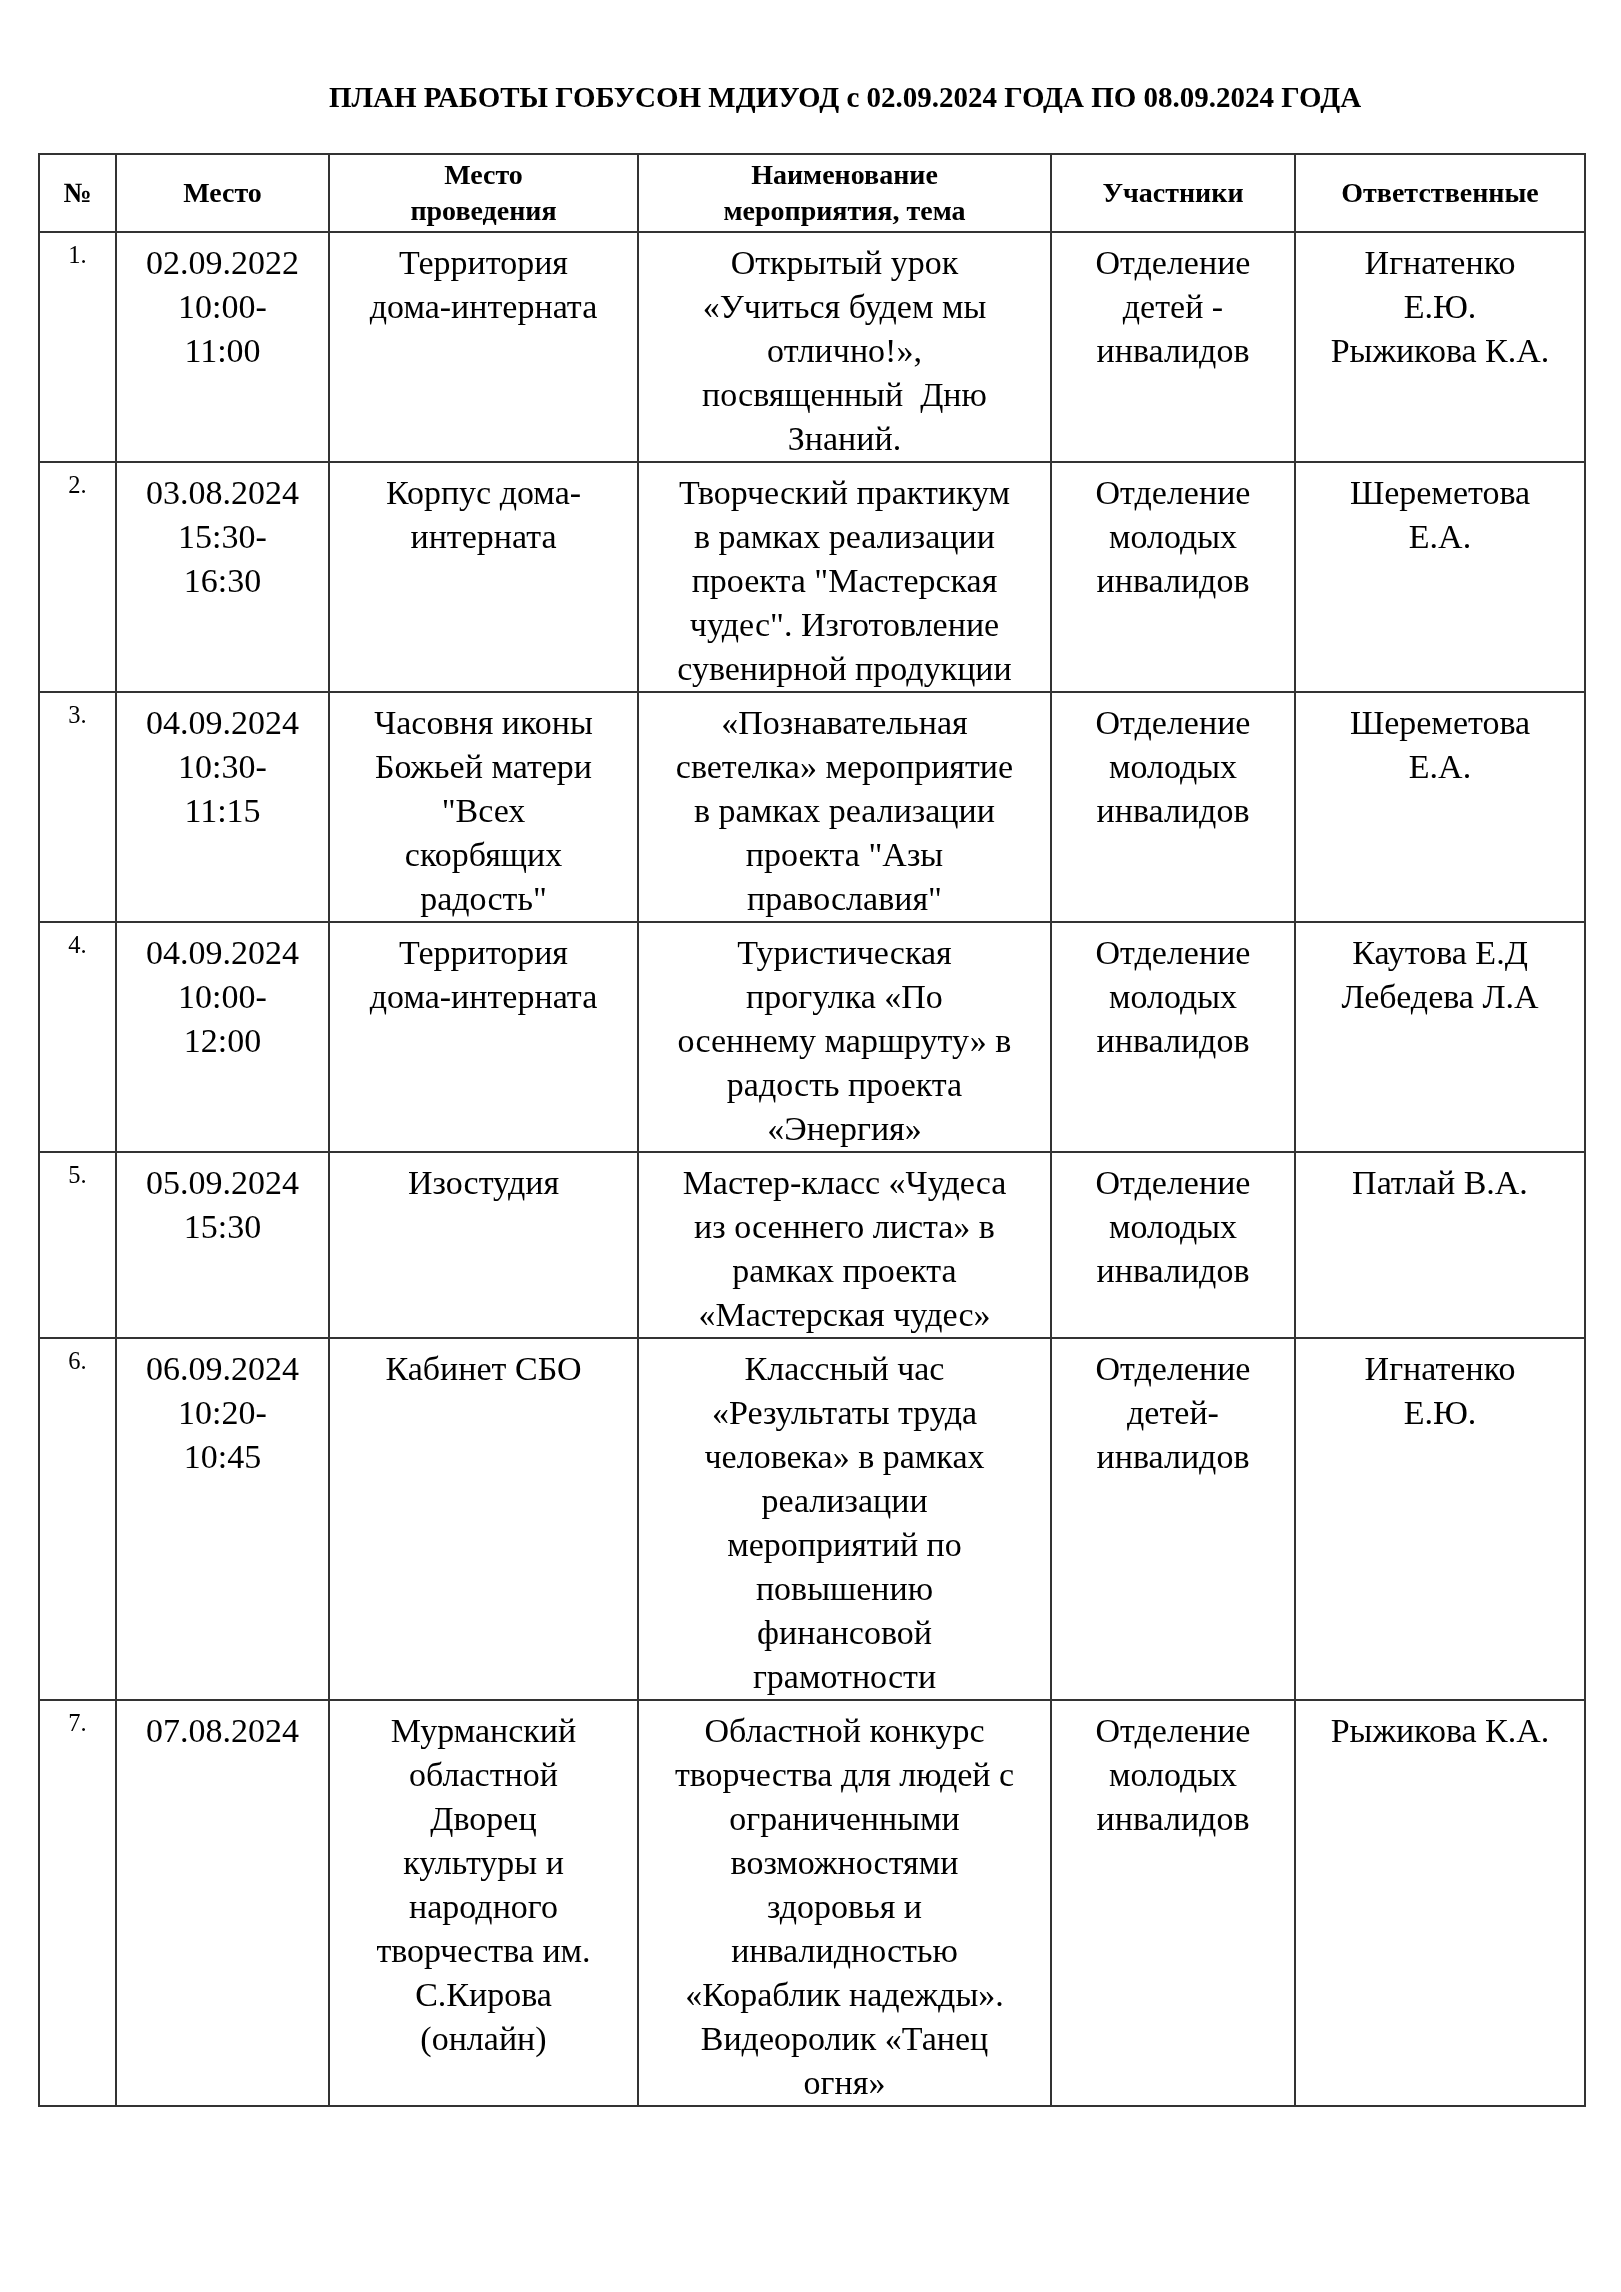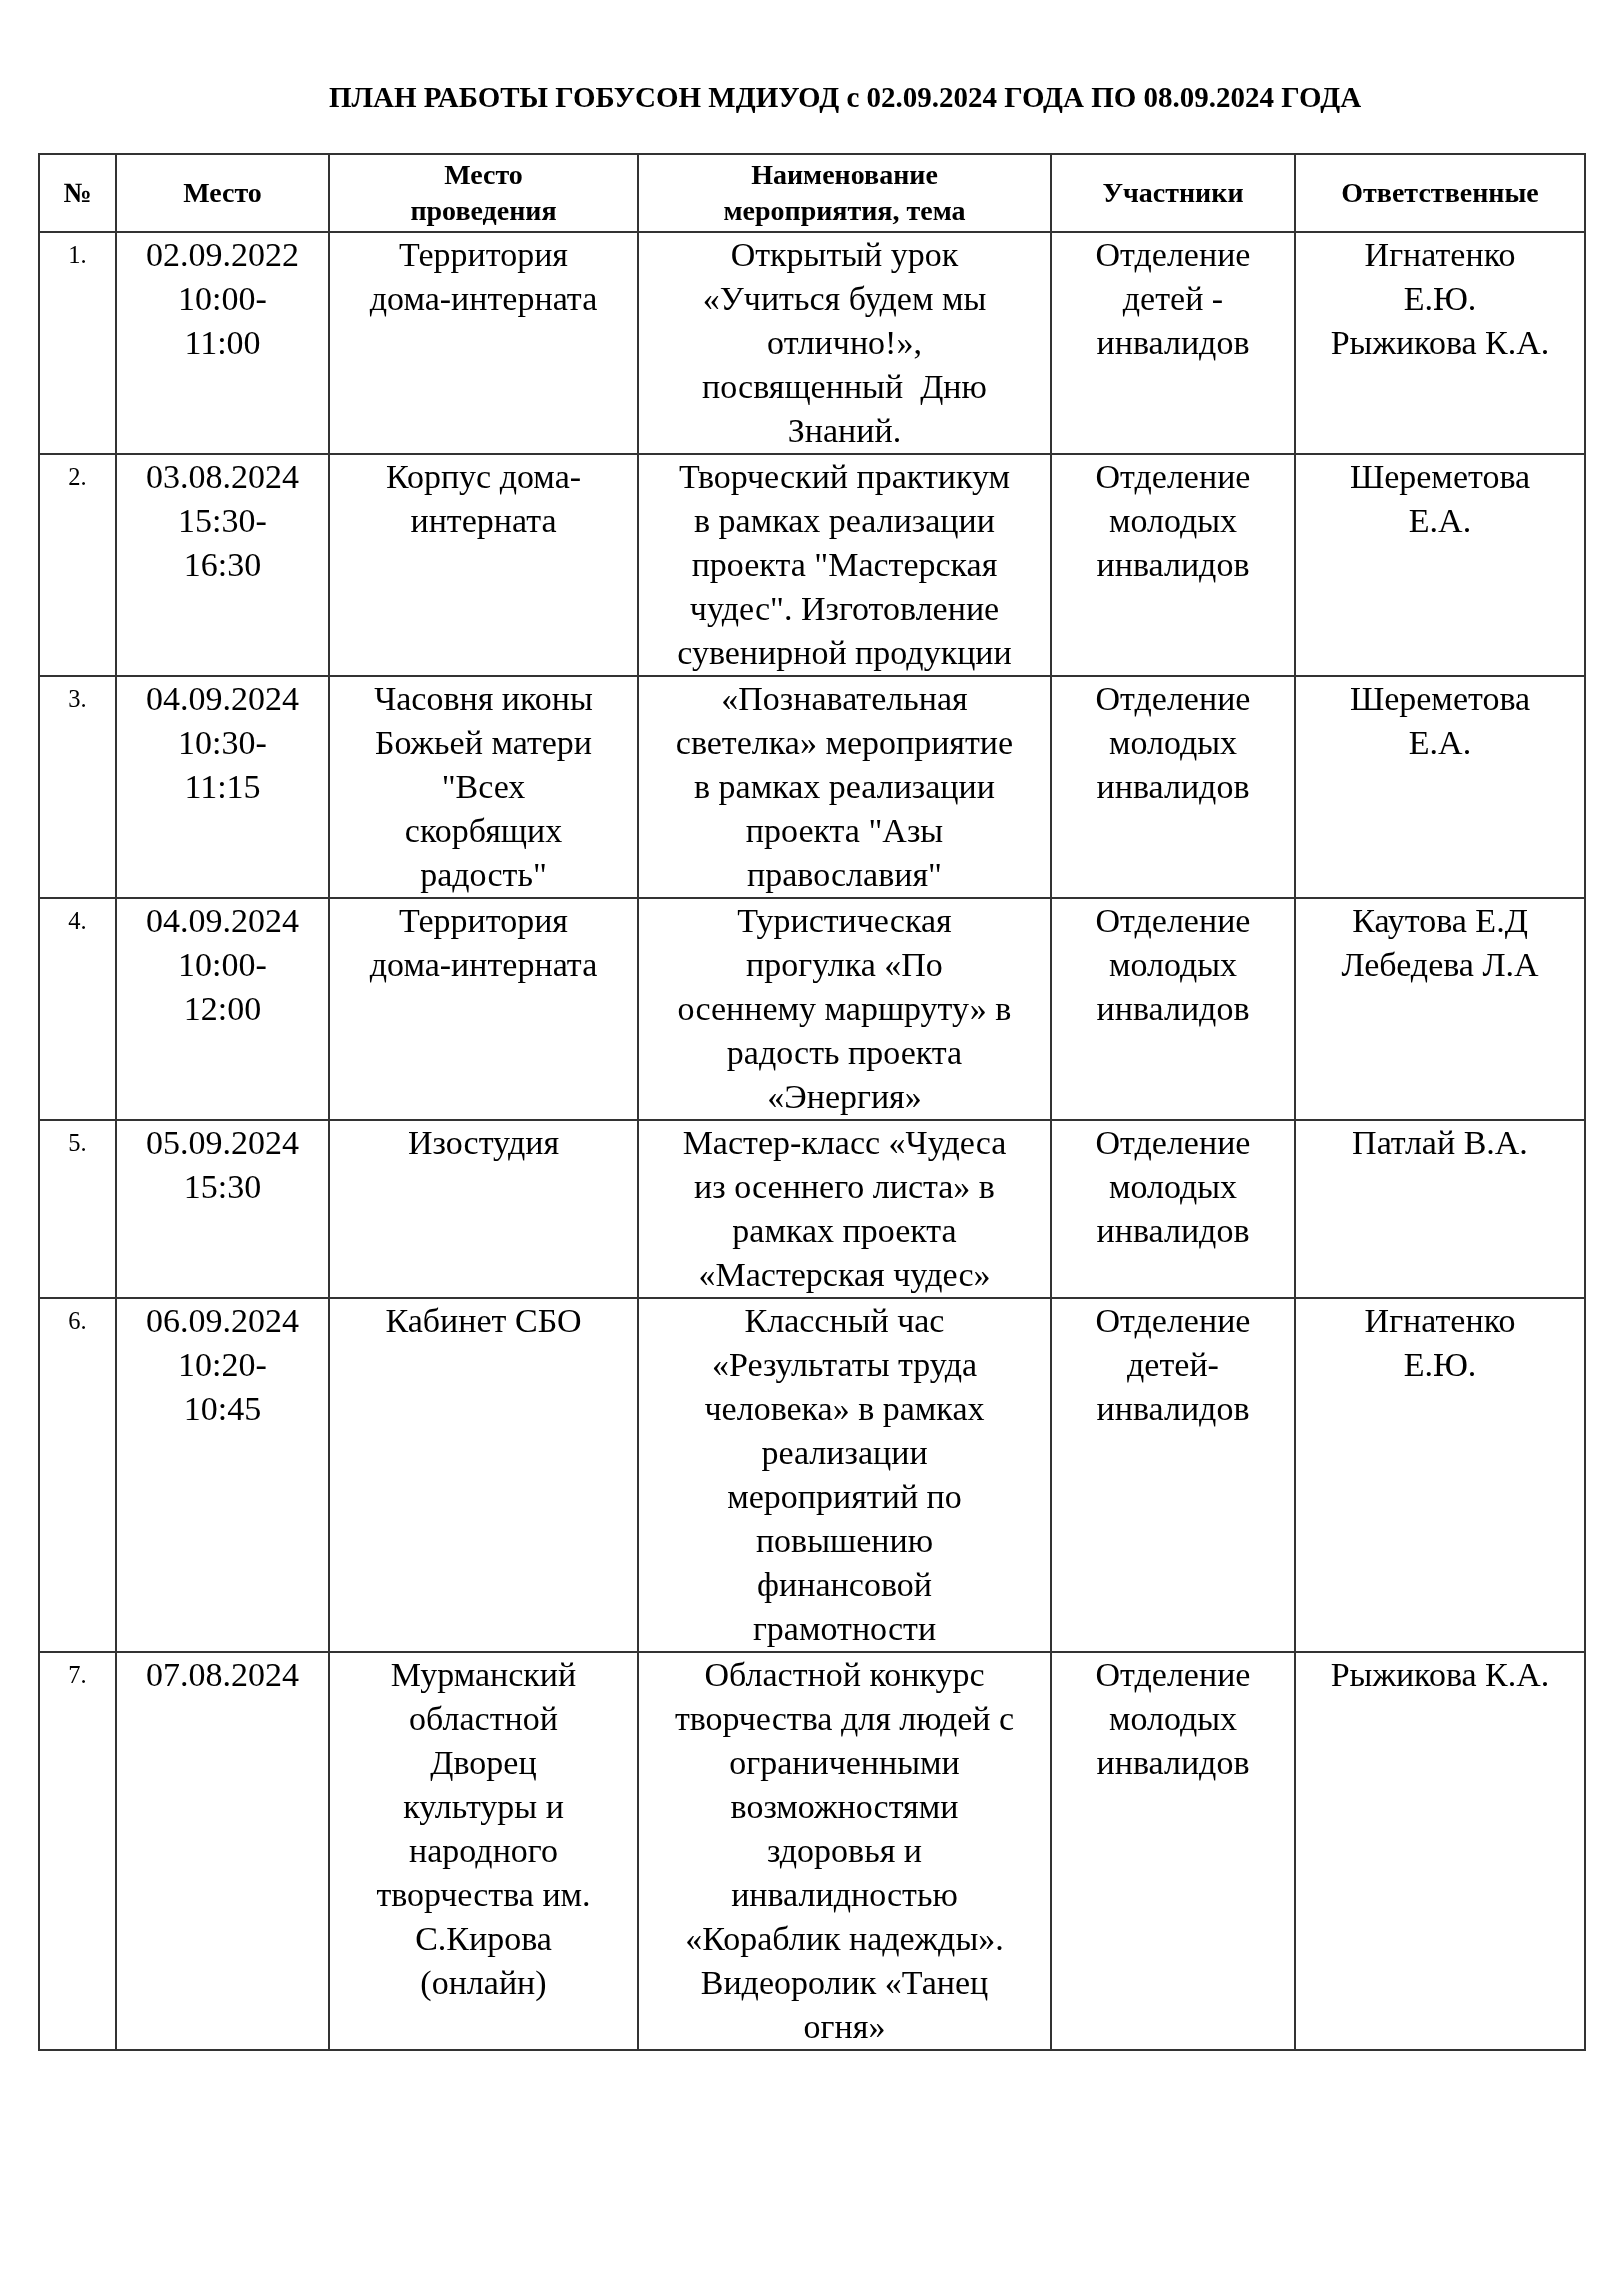--- a/index.html
+++ b/index.html
@@ -29,21 +29,21 @@
   col.c-resp { width: 290px; }
 
   tr.head th {
     height: 76px; vertical-align: middle; font-weight: bold;
     font-size: 28px; line-height: 36px;
   }
   tr.head th .t { display: block; white-space: pre; }
 
   td .t {
     display: block; white-space: pre; font-size: 34px; line-height: 44px;
-    padding-top: 0px;
+    padding-top: 8px;
   }
   td.num .t { font-size: 24.5px; line-height: 39px; padding-top: 2px; }
 
   tr.r1 td { height: 217px; }
   tr.r2 td { height: 219px; }
   tr.r3 td { height: 219px; }
   tr.r4 td { height: 219px; }
   tr.r5 td { height: 175px; }
   tr.r6 td { height: 350px; }
   tr.r7 td { height: 394px; }

